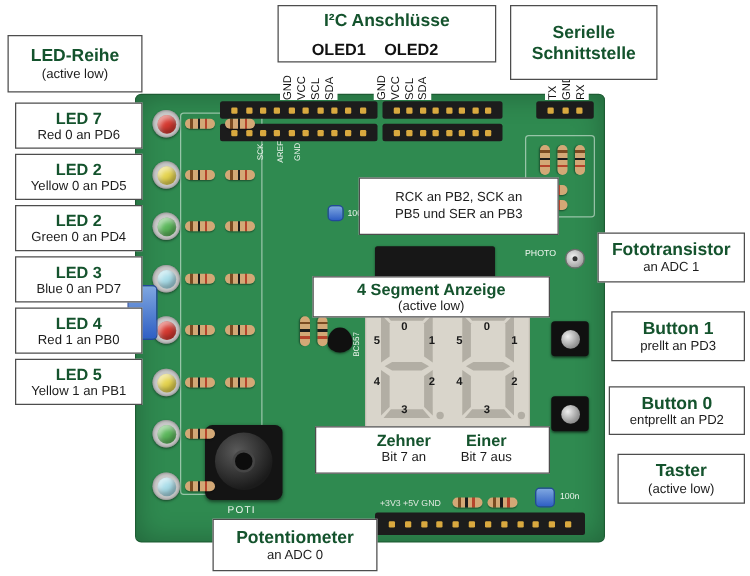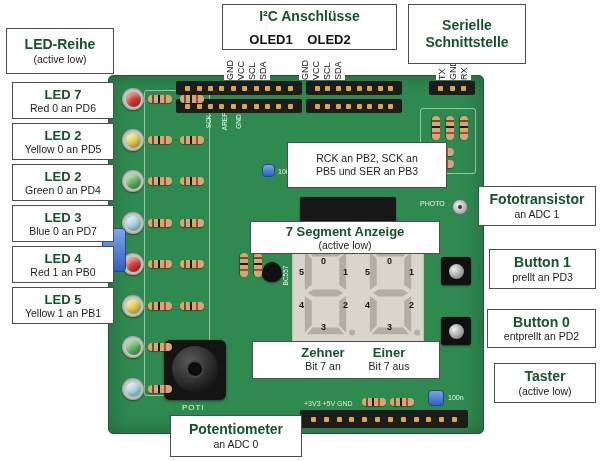--- a/index.html
+++ b/index.html
@@ -298,21 +298,21 @@
     <span class="vpin">GND</span>
     <span class="vpin">RX</span>
   </div>
 
   <div class="label-box" style="left:287px;top:142px;width:160px;height:46px">
     <div class="lb-d">RCK an PB2, SCK an</div>
     <div class="lb-d">PB5 und SER an PB3</div>
   </div>
 
   <div class="label-box" style="left:250px;top:221px;width:190px;height:33px">
-    <div class="lb-t">7 Segment Anzeige</div>
+    <div class="lb-t">4 Segment Anzeige</div>
     <div class="lb-d">(active low)</div>
   </div>
   <div class="label-box" style="left:252px;top:341px;width:188px;height:38px;display:block">
     <div class="footer-group" style="left:20px">
       <div class="lb-t">Zehner</div>
       <div class="lb-d">Bit 7 an</div>
     </div>
     <div class="footer-group" style="left:86px">
       <div class="lb-t">Einer</div>
       <div class="lb-d">Bit 7 aus</div>

